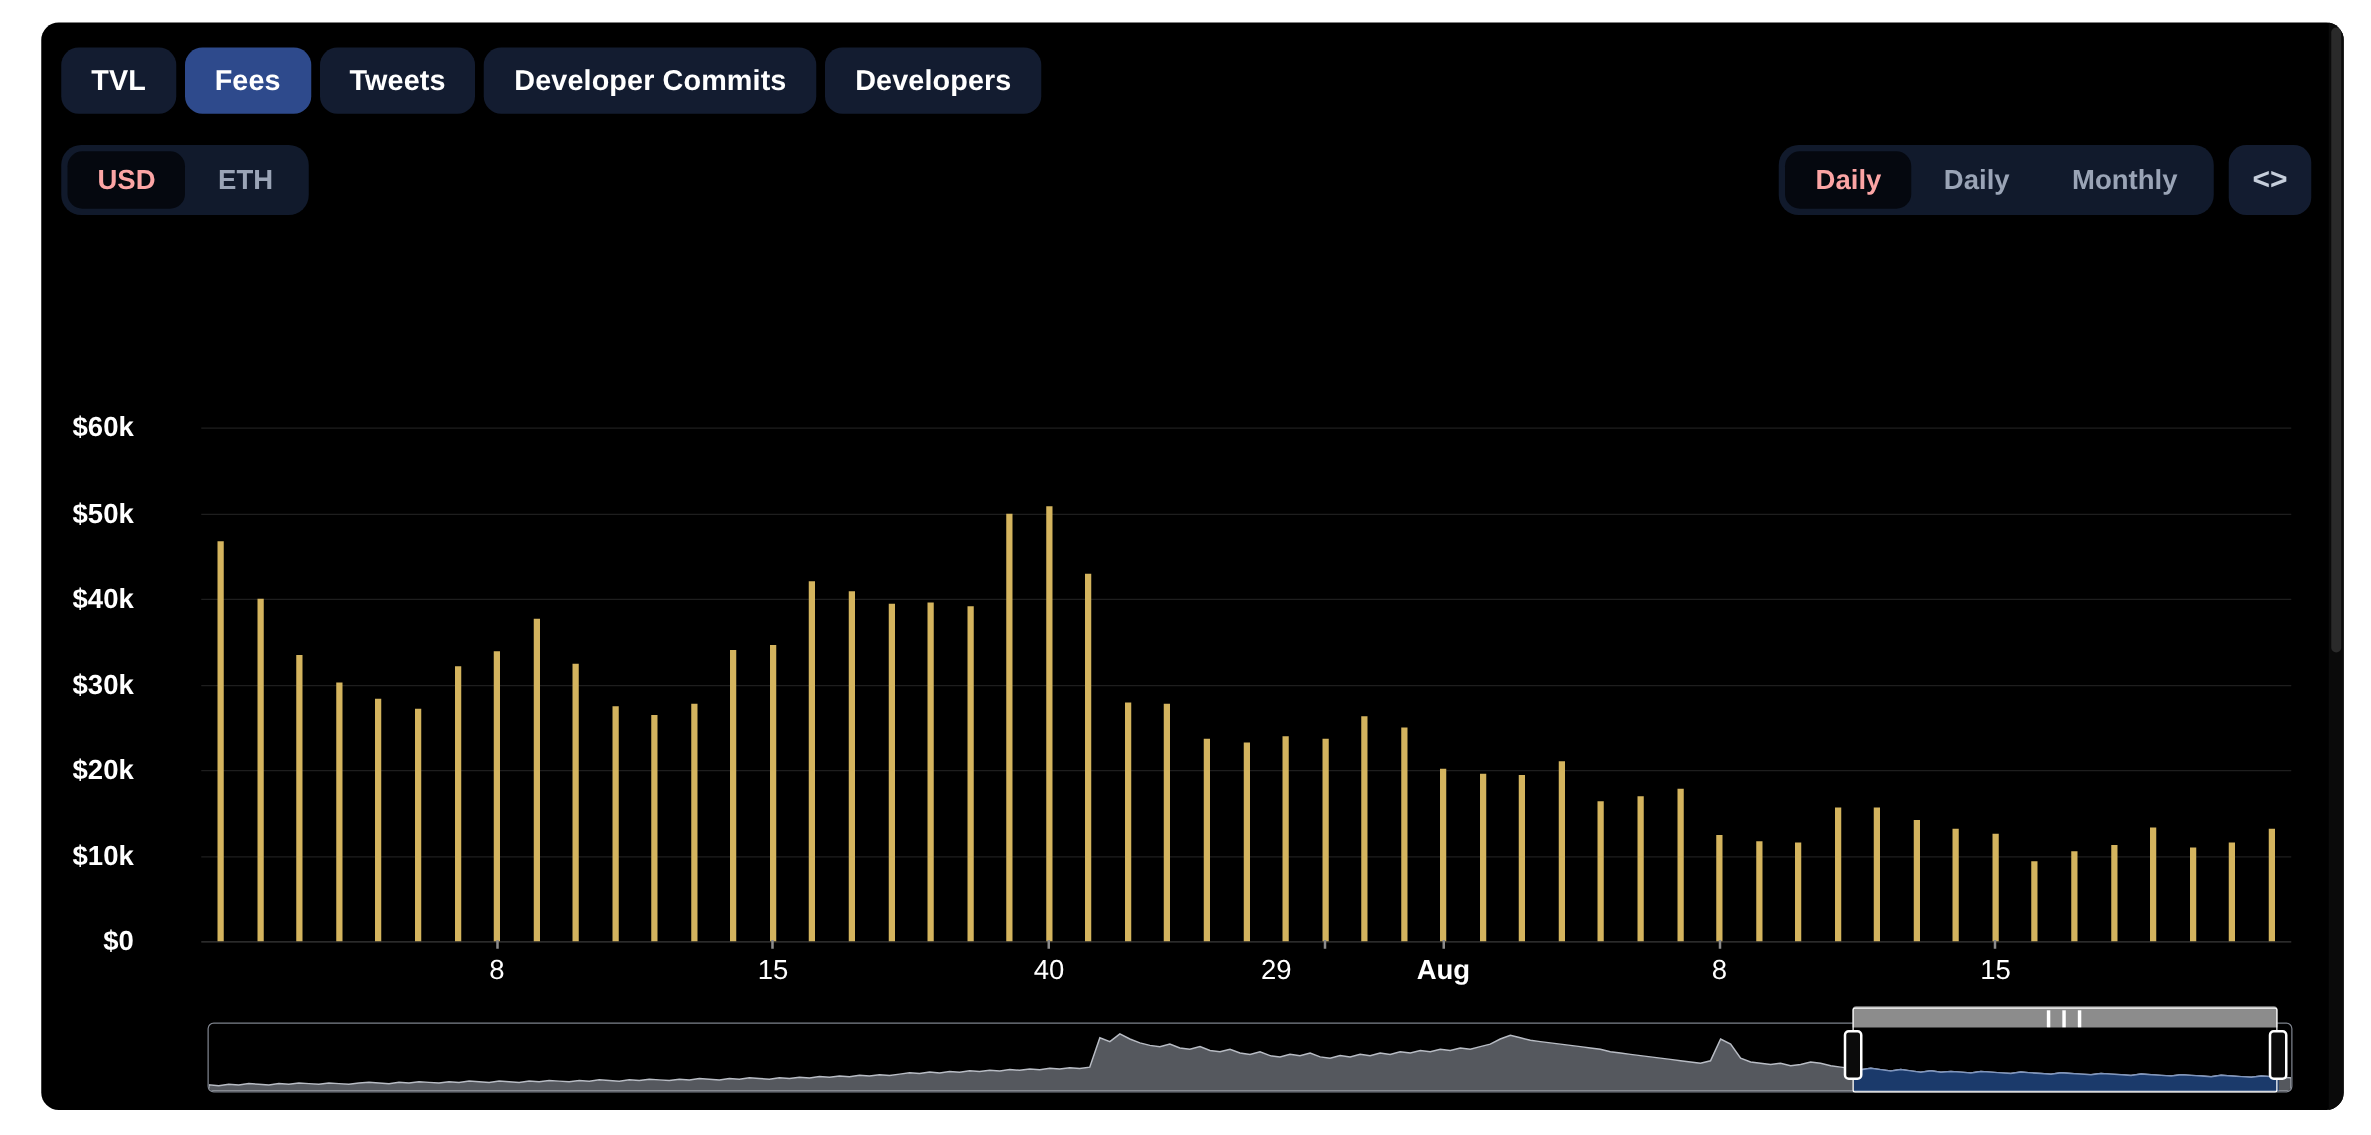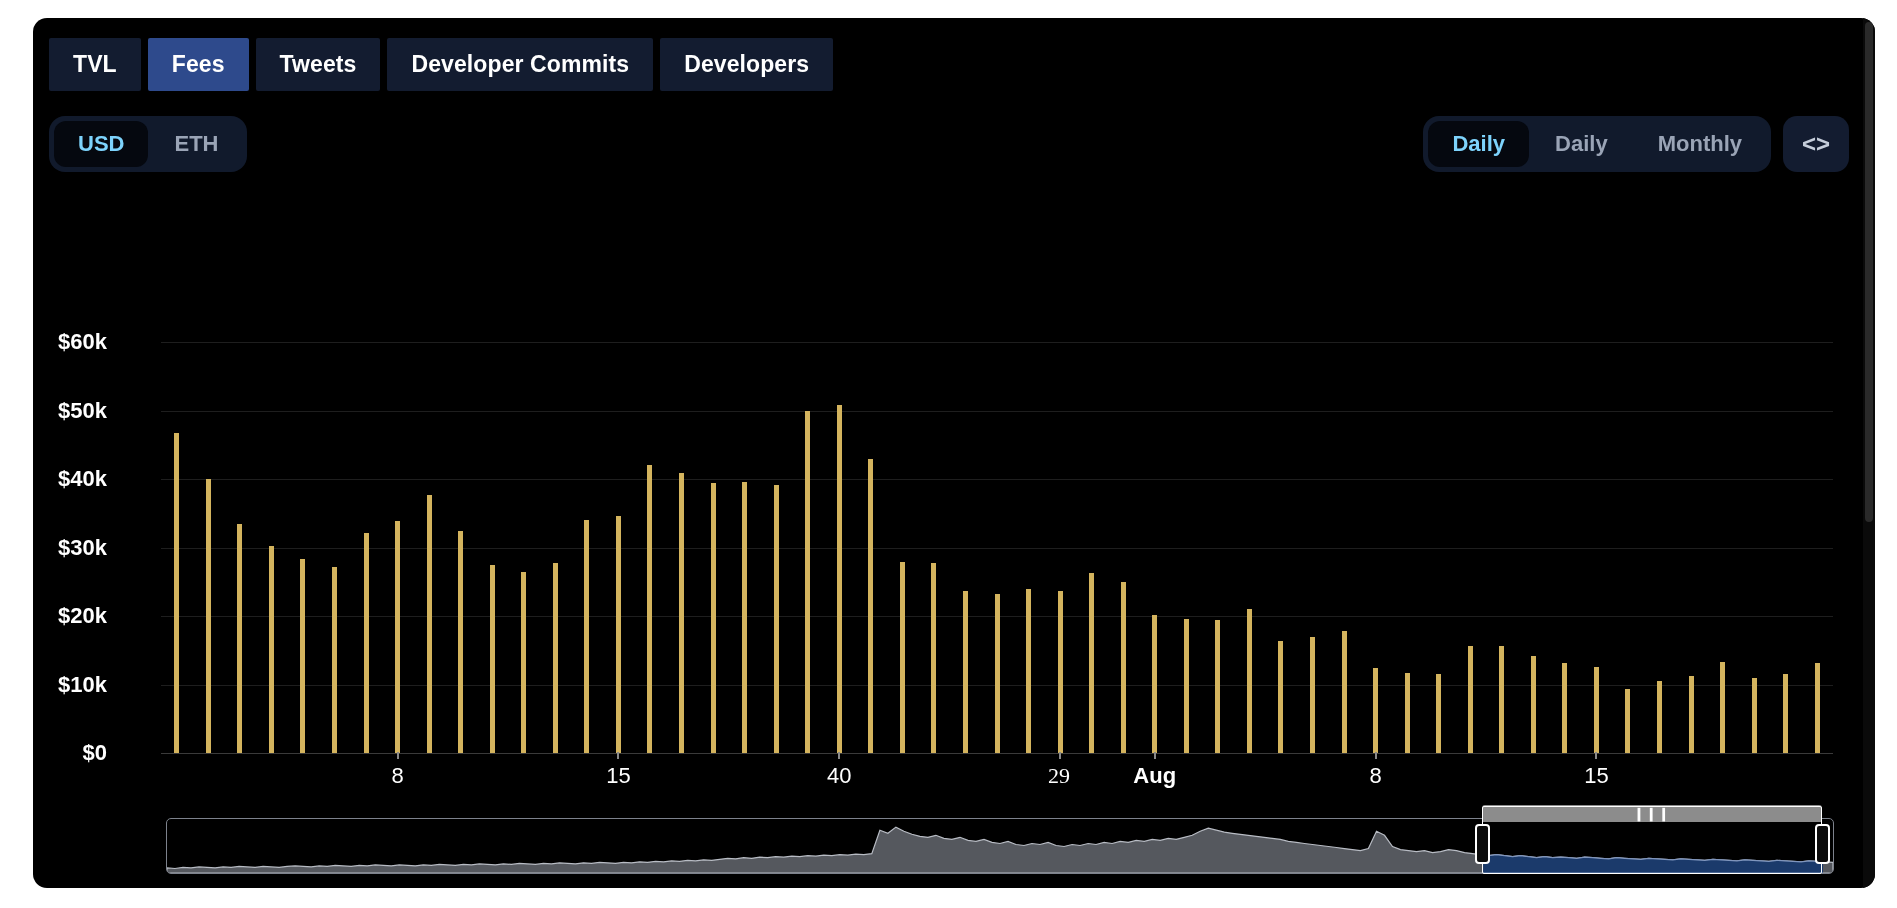--- a/index.html
+++ b/index.html
@@ -49,21 +49,21 @@
     height: 53px;
     padding: 0 24px;
     display: flex;
     align-items: center;
     justify-content: center;
     background: #131c30;
     color: #ffffff;
     font-size: 23px;
     font-weight: bold;
     border: none;
-    border-radius: 2px;
+    border-radius: 14px;
     cursor: pointer;
     white-space: nowrap;
     letter-spacing: 0.1px;
   }
   .tab-btn.active {
     background: #2e4a8c;
     color: #ffffff;
   }
 
   
@@ -94,21 +94,21 @@
     font-weight: bold;
     color: #9aa4b6;
     border-radius: 12px;
     cursor: pointer;
     background: transparent;
     border: none;
     white-space: nowrap;
   }
   .seg-item.active {
     background: #05080f;
-    color: #7dd3fc;
+    color: #fca5a5;
   }
   .code-btn {
     position: absolute;
     right: 26px; top: 3px;
     width: 66px; height: 56px;
     background: #131c30;
     border: none;
     border-radius: 14px;
     color: #c6cedb;
     font-size: 24px;
@@ -358,21 +358,21 @@
           <div class="bar" title="Aug 20: $11,000" style="left: 1590.63px; height: 75.3077px; background: rgb(212, 180, 94);"></div>
           <div class="bar" title="Aug 21: $11,600" style="left: 1622.18px; height: 79.4154px; background: rgb(212, 180, 94);"></div>
           <div class="bar" title="Aug 22: $13,200" style="left: 1653.73px; height: 90.3692px; background: rgb(212, 180, 94);"></div>
           <div class="xtick" style="left: 235.604px;"></div>
           <div class="xlabel" style="left: 236.604px;">8</div>
           <div class="xtick" style="left: 456.434px;"></div>
           <div class="xlabel" style="left: 457.434px;">15</div>
           <div class="xtick" style="left: 677.264px;"></div>
           <div class="xlabel" style="left: 678.264px;">40</div>
           <div class="xtick" style="left: 898.094px;"></div>
-          <div class="xlabel" style="left: 898px; font-family: Liberation Serif, serif;">29</div>
+          <div class="xlabel" style="left: 860px;">29</div>
           <div class="xtick" style="left: 992.736px;"></div>
           <div class="xlabel bold" style="left: 993.736px;">Aug</div>
           <div class="xtick" style="left: 1213.57px;"></div>
           <div class="xlabel" style="left: 1214.57px;">8</div>
           <div class="xtick" style="left: 1434.4px;"></div>
           <div class="xlabel" style="left: 1435.4px;">15</div>
         </div>
     </div>
 
     <div class="brush">

